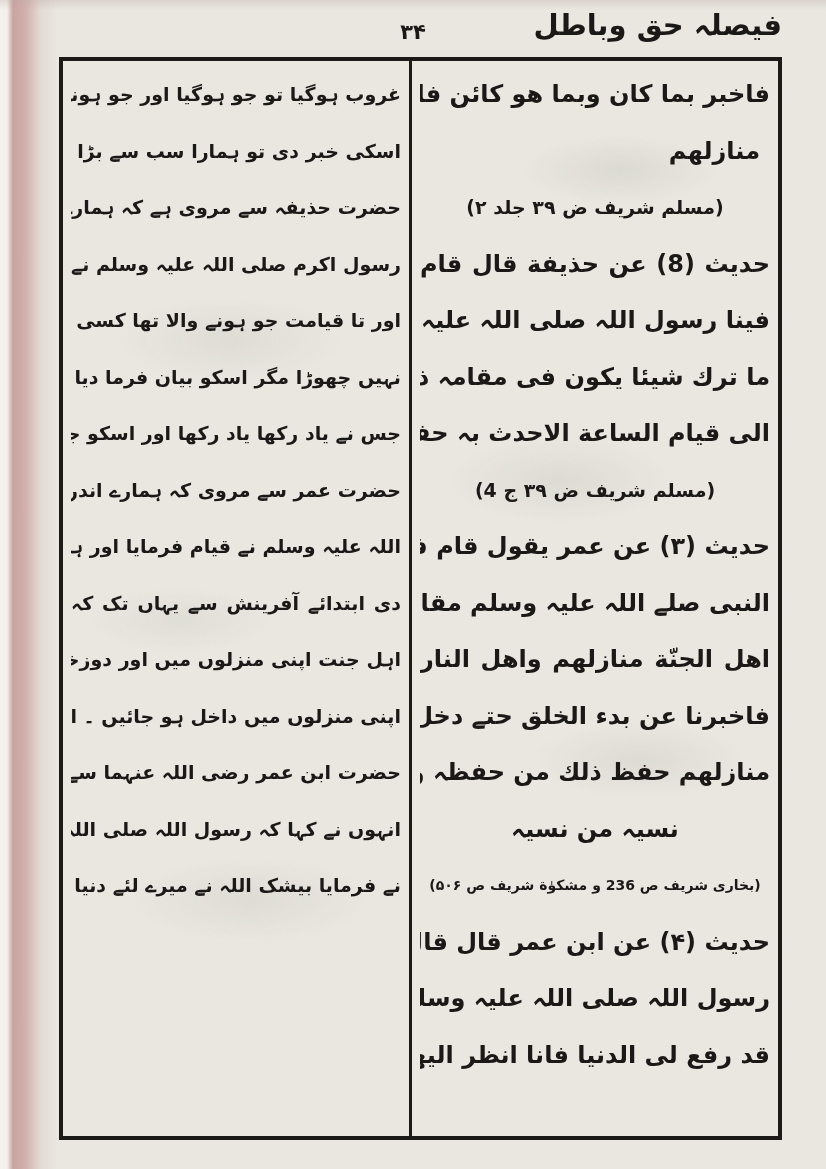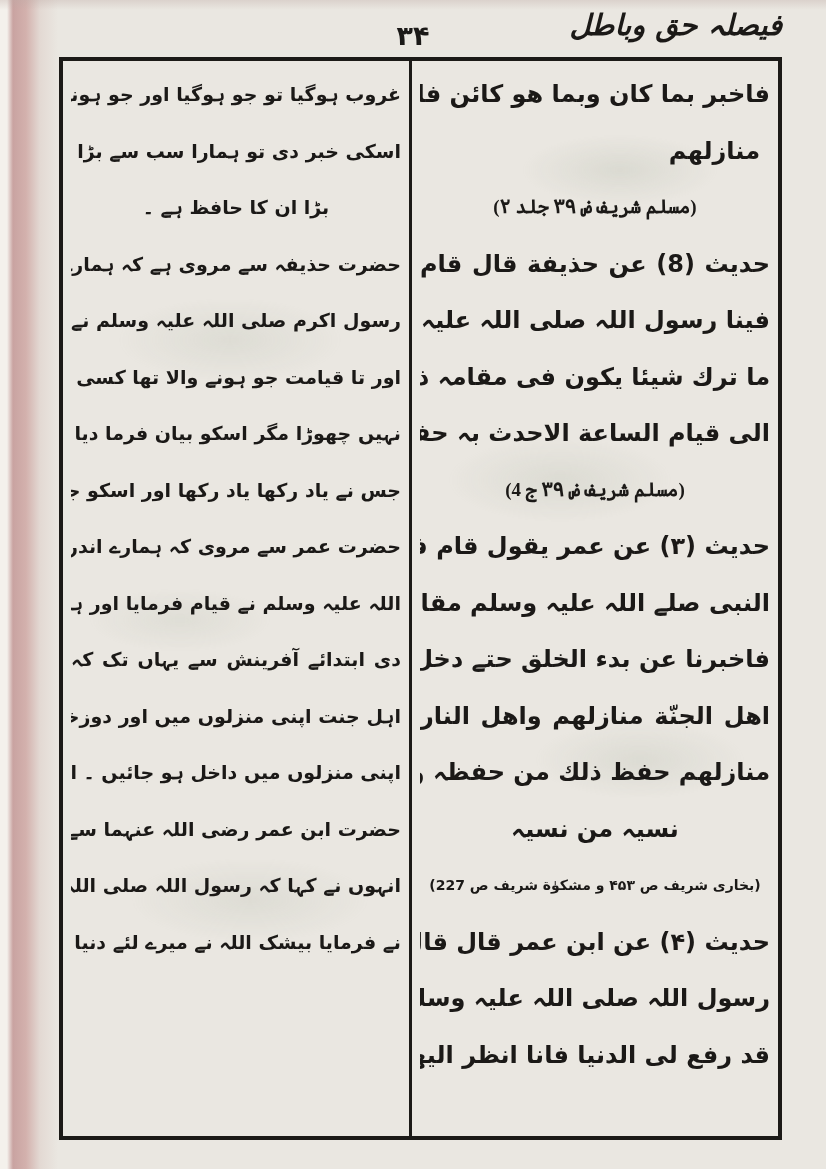--- a/index.html
+++ b/index.html
@@ -30,26 +30,26 @@
       radial-gradient(140px 50px at 620px 170px, rgba(158,168,150,.20), rgba(158,168,150,0) 70%),
       radial-gradient(160px 60px at 560px 480px, rgba(158,168,150,.18), rgba(158,168,150,0) 70%),
       radial-gradient(150px 55px at 640px 760px, rgba(158,168,150,.18), rgba(158,168,150,0) 70%),
       radial-gradient(160px 60px at 230px 340px, rgba(158,168,150,.16), rgba(158,168,150,0) 70%),
       radial-gradient(170px 60px at 250px 900px, rgba(158,168,150,.16), rgba(158,168,150,0) 70%),
       radial-gradient(130px 45px at 180px 620px, rgba(158,168,150,.14), rgba(158,168,150,0) 70%);
     filter:blur(1px);
   }
   .header-title{
     position:absolute;top:8px;right:44px;z-index:2;
-    font-size:29px;font-weight:bold;font-style:italic;
+    font-size:29px;font-weight:bold;
     letter-spacing:-1px;
   }
   .page-number{
     position:absolute;top:20px;left:50%;transform:translateX(-50%);z-index:2;
-    font-size:27px;font-weight:bold;
+    font-size:21px;font-weight:bold;
   }
   .frame{
     position:absolute;left:59px;top:57px;width:723px;height:1083px;
     border:4px solid #1c1a17;box-sizing:border-box;
     display:flex;flex-direction:row;direction:rtl;
     z-index:2;background:transparent;
   }
   .col{
     box-sizing:border-box;padding:5px 8px 0 8px;overflow:hidden;
   }
@@ -59,21 +59,21 @@
   .line{
     height:56.5px;line-height:56.5px;overflow:hidden;
     direction:rtl;white-space:nowrap;
     text-align:justify;text-align-last:justify;
     font-weight:bold;
   }
   .col-arabic .line{font-size:24px;}
   .col-urdu .line{font-size:19px;}
   .line.c{text-align:center;text-align-last:center;}
   .line.s{text-align:right;text-align-last:right;padding-right:10px;}
-  .line.ref{font-size:19px !important;font-family:Liberation Serif, serif;}
+  .line.ref{font-size:19px !important;}
   .line.ref-sm{font-size:14px !important;}
 </style>
 </head>
 <body>
 
 <div class="ghosts"></div>
 <div class="scan-edge"></div>
 <div class="scan-top"></div>
 
 <div class="header-title">فیصلہ حق وباطل</div>
@@ -85,36 +85,35 @@
     <div class="line j">فاخبر بما كان وبما هو كائن فاعلمنا</div>
     <div class="line s">منازلهم</div>
     <div class="line c ref">(مسلم شریف ض ۳۹ جلد ۲)</div>
     <div class="line j">حدیث (8) عن حذیفة قال قام</div>
     <div class="line j">فینا رسول اللہ صلی اللہ علیہ وسلم</div>
     <div class="line j">ما ترك شیئا یكون فی مقامہ ذلك</div>
     <div class="line j">الی قیام الساعة الاحدث بہ حفظ</div>
     <div class="line c ref">(مسلم شریف ض ۳۹ ج 4)</div>
     <div class="line j">حدیث (۳) عن عمر یقول قام فینا</div>
     <div class="line j">النبی صلے اللہ علیہ وسلم مقاما</div>
+    <div class="line j">اهل الجنّة منازلهم واهل النار</div>
     <div class="line j">فاخبرنا عن بدء الخلق حتے دخل</div>
-    <div class="line j">اهل الجنّة منازلهم واهل النار</div>
     <div class="line j">منازلهم حفظ ذلك من حفظہ و</div>
     <div class="line c">نسیہ من نسیہ</div>
-    <div class="line c ref-sm">(بخاری شریف ص ۴۵۳ و مشکوٰة شریف ص 227)</div>
+    <div class="line c ref-sm">(بخاری شریف ص 236 و مشکوٰة شریف ص ۵۰۶)</div>
     <div class="line j">حدیث (۴) عن ابن عمر قال قال</div>
     <div class="line j">رسول اللہ صلی اللہ علیہ وسلم ان اللہ</div>
     <div class="line j">قد رفع لی الدنیا فانا انظر الیها</div>
   </div>
 
   <div class="divider"></div>
 
   <div class="col col-urdu">
     <div class="line j">غروب ہوگیا تو جو ہوگیا اور جو ہونے والا تھا</div>
     <div class="line j">اسکی خبر دی تو ہمارا سب سے بڑا عالم سب سے</div>
-    <div class="line c">بڑا ان کا حافظ ہے ۔</div>
     <div class="line j">حضرت حذیفہ سے مروی ہے کہ ہمارے اندر</div>
     <div class="line j">رسول اکرم صلی اللہ علیہ وسلم نے قیام فرمایا</div>
     <div class="line j">اور تا قیامت جو ہونے والا تھا کسی بات کو</div>
     <div class="line j">نہیں چھوڑا مگر اسکو بیان فرما دیا ۔ اسکو</div>
     <div class="line j">جس نے یاد رکھا یاد رکھا اور اسکو جس نے</div>
     <div class="line j">حضرت عمر سے مروی کہ ہمارے اندر نبی صلی</div>
     <div class="line j">اللہ علیہ وسلم نے قیام فرمایا اور ہمیں خبر</div>
     <div class="line j">دی ابتدائے آفرینش سے یہاں تک کہ</div>
     <div class="line j">اہل جنت اپنی منزلوں میں اور دوزخی</div>
     <div class="line j">اپنی منزلوں میں داخل ہو جائیں ۔ اسکو</div>

